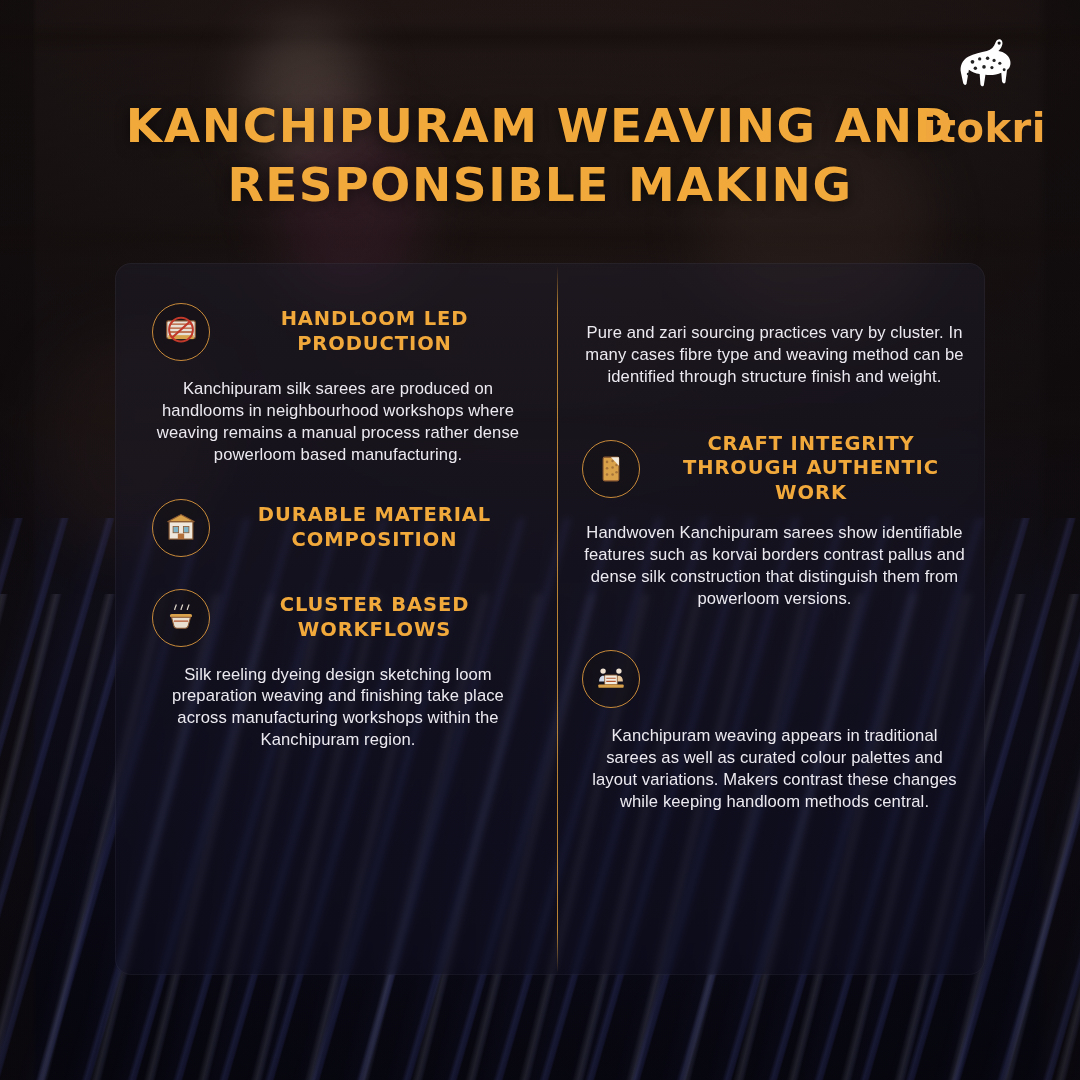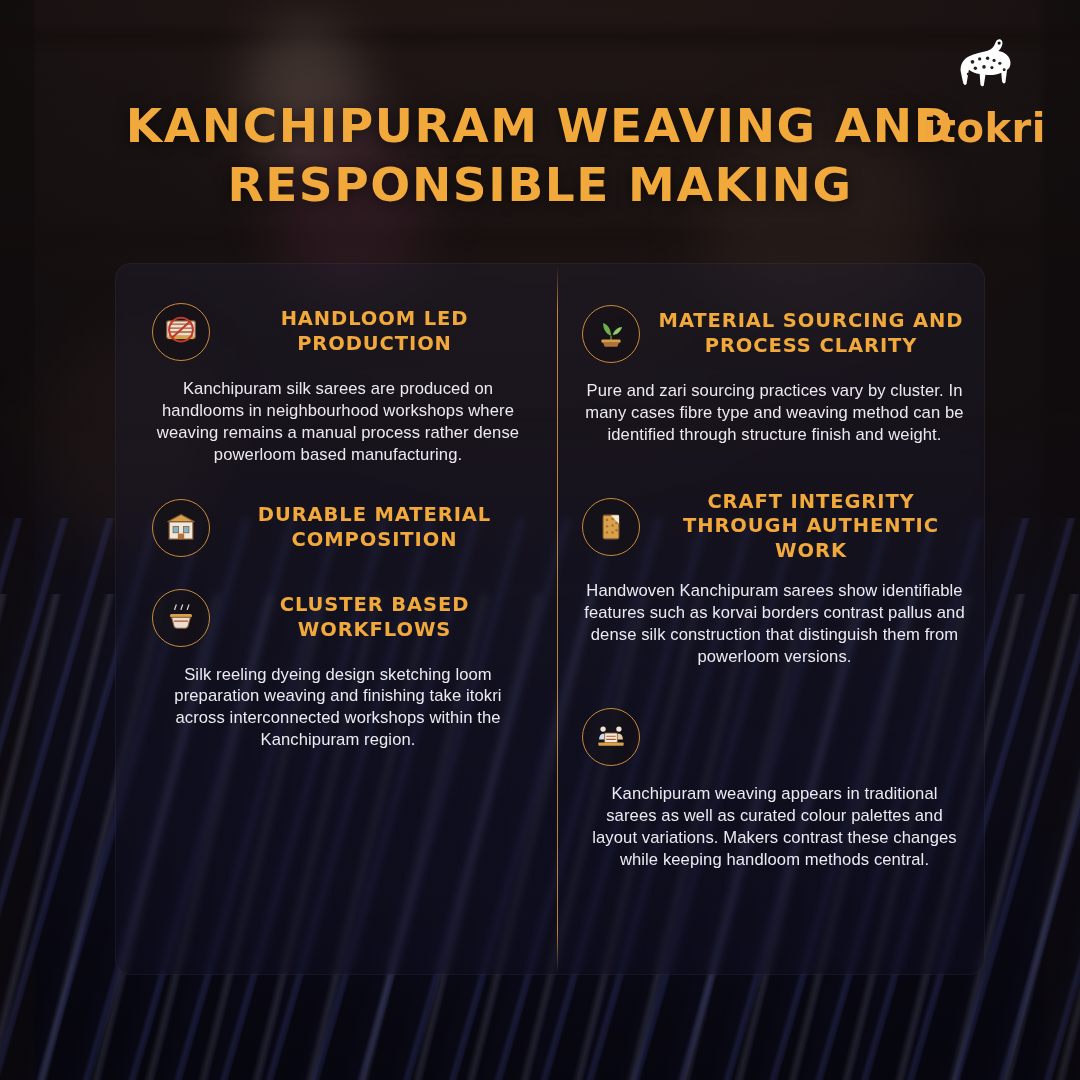--- a/index.html
+++ b/index.html
@@ -242,40 +242,28 @@
           <span class="icon-circle">
             <svg width="38" height="38" viewBox="0 0 48 48">
               <path d="M16 14c0-3 2-5 2-7M24 14c0-3 2-5 2-7M32 14c0-3 2-5 2-7" stroke="#ddd5c8" stroke-width="1.6" fill="none"></path>
               <rect x="10" y="19" width="28" height="4" rx="2" fill="#d7a04a"></rect>
               <path d="M12 23 h24 l-3 11 a4 4 0 0 1 -4 3 h-10 a4 4 0 0 1 -4 -3 Z" fill="#e8dfd1" stroke="#8a5a33" stroke-width="1.3"></path>
               <path d="M15 28 h18" stroke="#b3552f" stroke-width="1.6"></path>
             </svg>
           </span>
           <h3>CLUSTER BASED WORKFLOWS</h3>
         </div>
-        <p>Silk reeling dyeing design sketching loom preparation weaving and finishing take itokri across interconnected workshops within the Kanchipuram region.</p>
+        <p>Silk reeling dyeing design sketching loom preparation weaving and finishing take place across manufacturing workshops within the Kanchipuram region.</p>
       </div>
 
     </div>
 
     <div class="col right">
 
       <div class="card">
-        <div class="head">
-          <span class="icon-circle">
-            <svg width="38" height="38" viewBox="0 0 48 48">
-              <path d="M24 26 C24 18 20 12 14 10 C14 18 18 24 24 26Z" fill="#6fae4e"></path>
-              <path d="M26 25 C28 19 33 15 38 15 C36 21 32 25 26 25Z" fill="#8fc96a"></path>
-              <path d="M24 26 v7" stroke="#6b8f3f" stroke-width="1.8"></path>
-              <rect x="12" y="31" width="24" height="4" rx="1" fill="#d7a04a"></rect>
-              <path d="M14 35 h20 l-2 5 h-16 Z" fill="#b3703a"></path>
-            </svg>
-          </span>
-          <h3>MATERIAL SOURCING AND PROCESS CLARITY</h3>
-        </div>
         <p>Pure and zari sourcing practices vary by cluster. In many cases fibre type and weaving method can be identified through structure finish and weight.</p>
       </div>
 
       <div class="card">
         <div class="head">
           <span class="icon-circle">
             <svg width="38" height="38" viewBox="0 0 48 48">
               <rect x="14" y="9" width="20" height="30" rx="2" fill="#d9a14a" stroke="#8a5a33" stroke-width="1.3"></rect>
               <g fill="#8a5a33" opacity="0.65">
                 <circle cx="19" cy="15" r="1.6"></circle>

